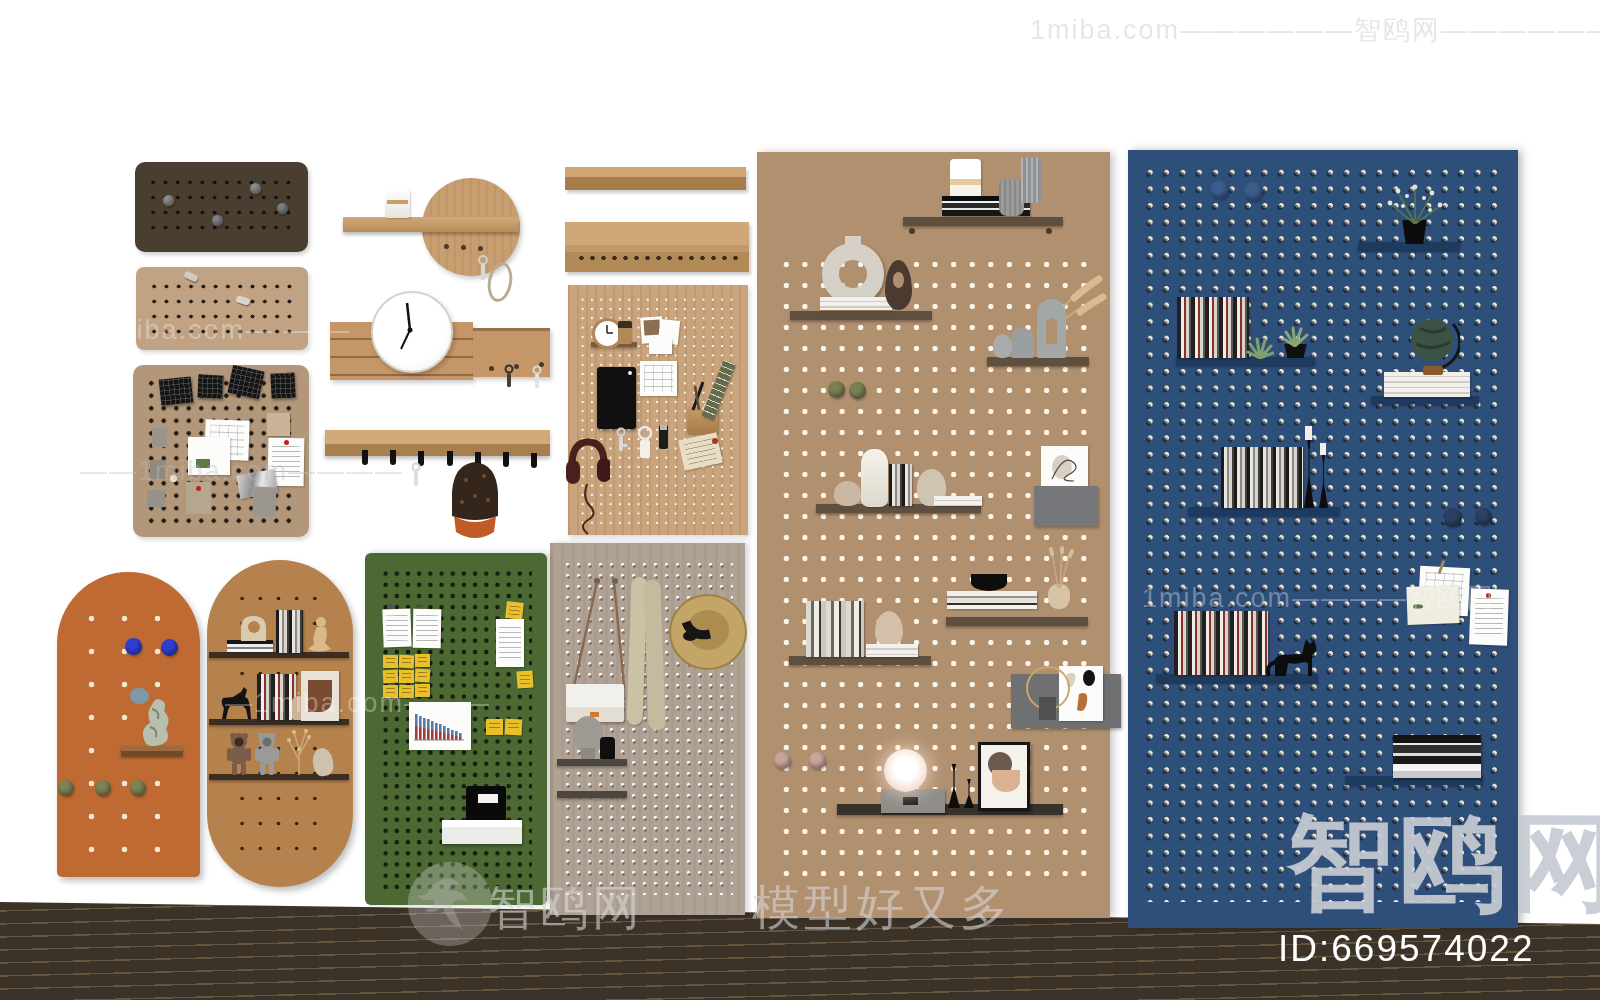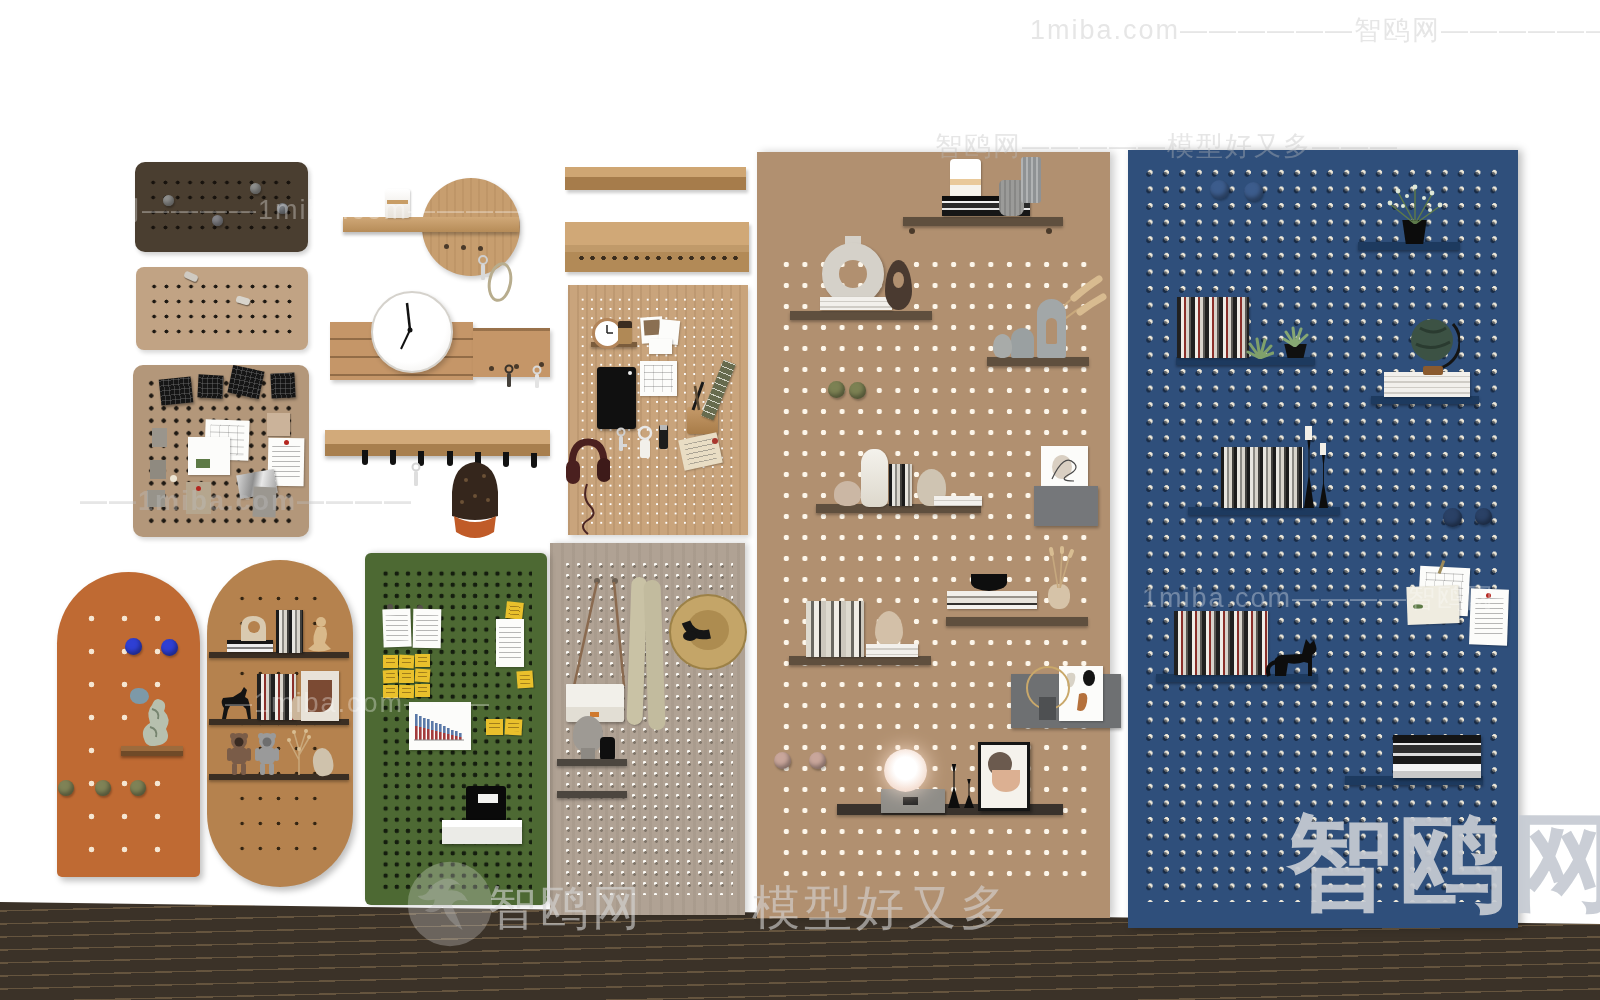--- a/index.html
+++ b/index.html
@@ -512,26 +512,26 @@
   <div class="i shelfN" style="left:1156px;top:674px;width:162px;height:8px;"></div>
   <div class="i spines2" style="left:1174px;top:611px;width:94px;height:64px;"></div>
   <svg class="i" style="left:1266px;top:634px;" width="52" height="44" viewBox="0 0 52 44">
       <path d="M9 42 L9 31 Q7 23 15 21 L36 20 L38 12 L40 5 L44 10 L48 6 L50 12 Q52 18 46 21 L46 31 L46 42 L42 42 L42 29 L38 28 Q30 31 22 29 L20 42 Z" fill="#0d0d0d"></path>
       <path d="M10 28 Q-1 31 3 42" stroke="#0d0d0d" stroke-width="4" fill="none"></path>
     </svg>
   <div class="i shelfN" style="left:1345px;top:776px;width:138px;height:9px;"></div>
   <div class="i" style="left:1393px;top:735px;width:88px;height:43px;background:repeating-linear-gradient(180deg,#141414 0 8px,#e8e8e8 8px 10px,#2e2e2e 10px 18px,#dcdcdc 18px 21px,#1a1a1a 21px 29px,#f4f4f4 29px 36px,#c9c9c9 36px 43px);box-shadow:1px 2px 3px rgba(0,0,0,.4);"></div>
 
   <div class="wm" style="left:1030px;top:12px;">1miba.com——————智鸥网——————1mi</div>
-  <div class="wm" style="left:935px;top:128px;">智鸥网—————模型好又多———</div>
-  <div class="wm wm-white" style="left:55px;top:192px;">智鸥网————1miba.com————</div>
-  <div class="wm" style="left:80px;top:486px;font-weight:bold;">——1miba.com————</div>
+  <div class="wm wm-white" style="left:95px;top:315px;">1miba.com— — —</div>
+  <div class="wm" style="left:80px;top:456px;">——1miba.com————</div>
   <div class="wm wm-white" style="left:1142px;top:580px;">1miba.com————智鸥网</div>
   <div class="wm wm-white" style="left:225px;top:688px;text-align:center;">—1miba.com———</div>
   <svg class="i" style="left:405px;top:860px;opacity:.5;" width="90" height="88" viewBox="0 0 100 98">
       <circle cx="50" cy="49" r="47" fill="#e9e9e9" opacity=".55"></circle>
       <path d="M28 30 Q48 12 62 28 Q52 24 48 34 Q64 32 70 46 Q56 42 52 50 L64 78 Q46 68 42 52 Q30 62 22 56 Q33 52 33 44 Q20 47 14 40 Q26 40 28 30Z" fill="#cfcfcf"></path>
     </svg>
   <div class="wm wm-bottom" style="left:488px;top:876px;">智鸥网</div>
   <div class="wm wm-bottom" style="left:752px;top:876px;">模型好又多</div>
   <div class="wm wm-big" style="left:1287px;top:792px;">智鸥网</div>
+  <div class="id-badge" style="left:1278px;top:928px;">ID:669574022</div>
 
 </div>
 
 </body></html>

